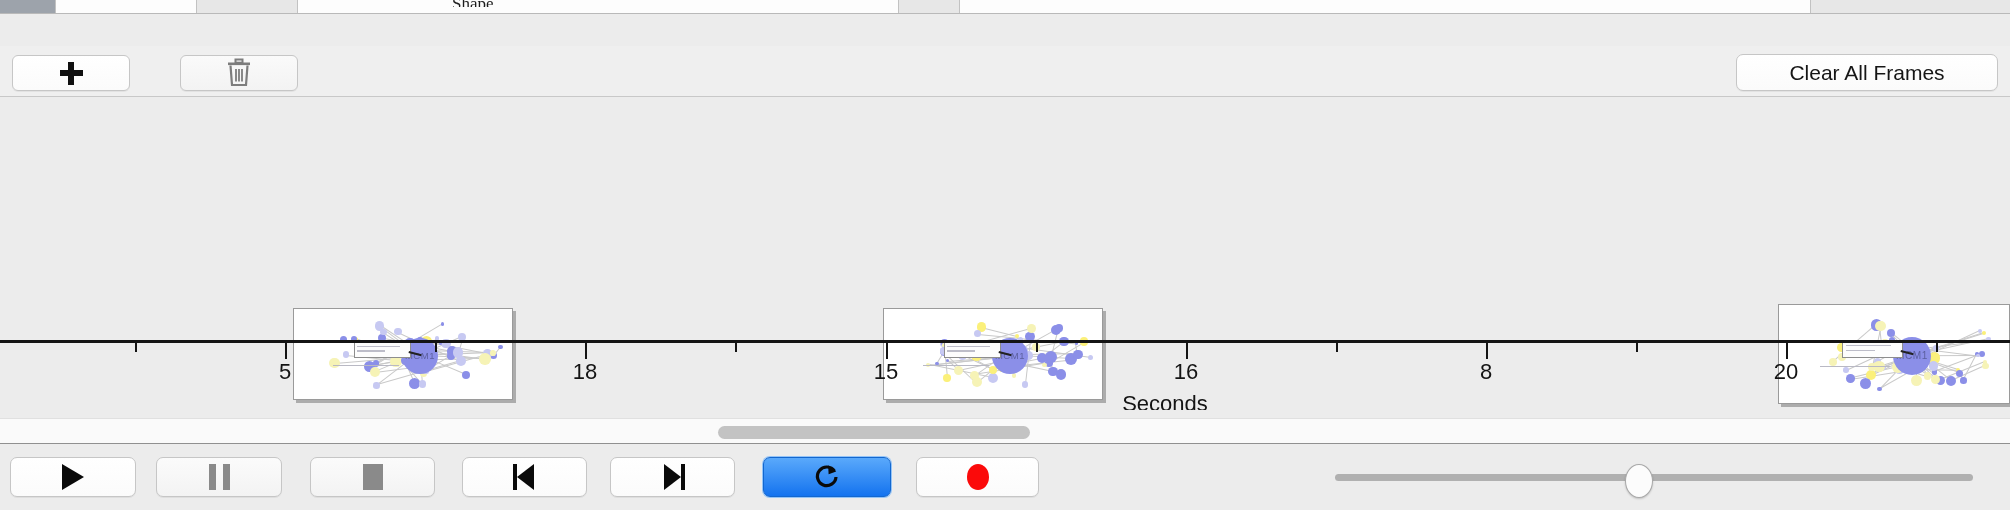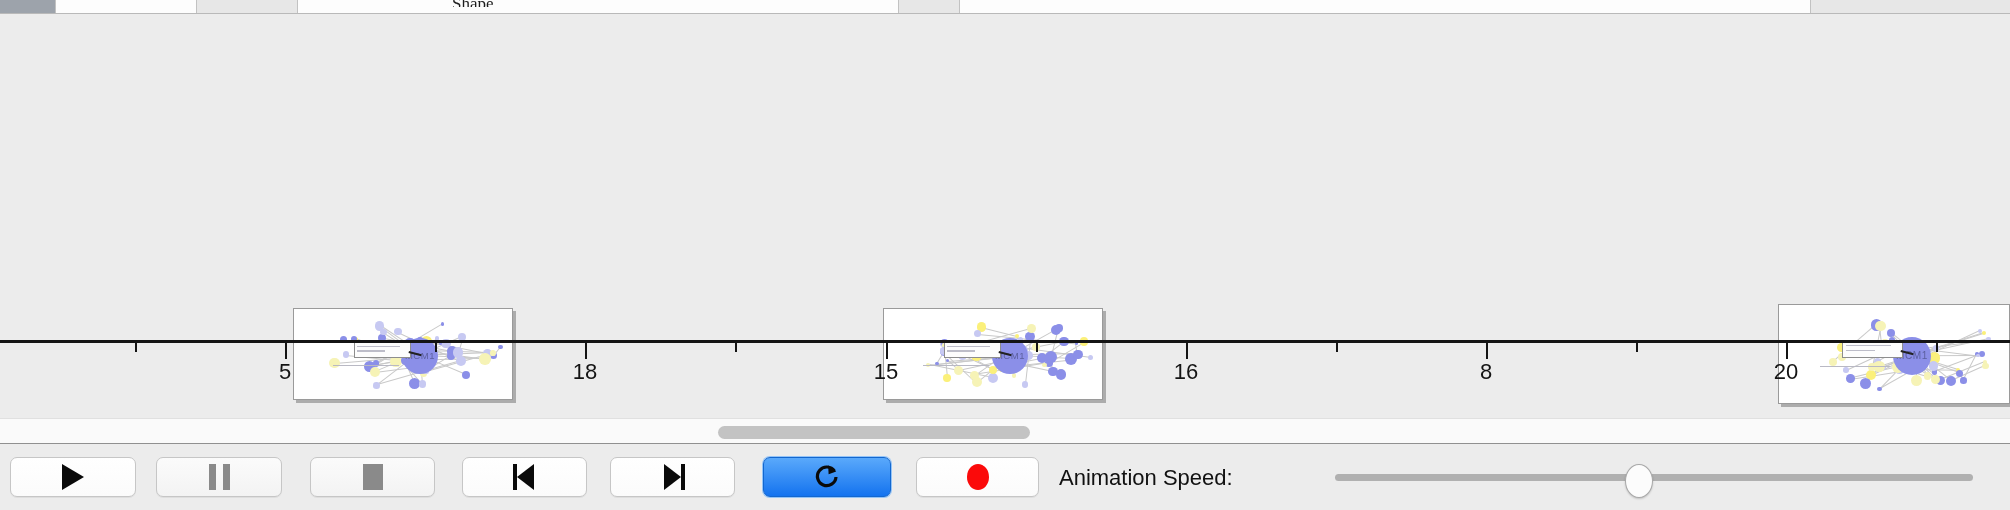--- a/index.html
+++ b/index.html
@@ -337,20 +337,36 @@
     <div class="bg-chip white" style="left:56px;width:140px;"></div>
     <div class="bg-chip" style="left:197px;width:100px;"></div>
     <div class="bg-chip white" style="left:298px;width:600px;"></div>
     <div class="bg-chip" style="left:899px;width:60px;"></div>
     <div class="bg-chip white" style="left:960px;width:850px;"></div>
     <div class="bg-chip" style="left:1811px;width:199px;"></div>
     <div class="bg-text" style="left:452px;">Shape</div>
   </div>
 
 
+  <div class="toolbar">
+    <div class="tbtn" id="btn-add">
+      <span class="plus-icon"></span>
+    </div>
+    <div class="tbtn flat" id="btn-del">
+      <svg width="26" height="30" viewBox="0 0 26 30">
+        <rect x="2" y="4.5" width="22" height="2.6" fill="#7d7d7d"></rect>
+        <rect x="9.5" y="1.5" width="7" height="3.2" fill="none" stroke="#7d7d7d" stroke-width="2"></rect>
+        <path d="M4.5 7.5 L6 27 L20 27 L21.5 7.5" fill="none" stroke="#7d7d7d" stroke-width="2.2"></path>
+        <line x1="10" y1="11" x2="10" y2="23.5" stroke="#7d7d7d" stroke-width="1.8"></line>
+        <line x1="13" y1="11" x2="13" y2="23.5" stroke="#7d7d7d" stroke-width="1.8"></line>
+        <line x1="16" y1="11" x2="16" y2="23.5" stroke="#7d7d7d" stroke-width="1.8"></line>
+      </svg>
+    </div>
+    <div class="tbtn" id="btn-clear">Clear All Frames</div>
+  </div>
 
   <div class="timeline">
     <div id="frames-layer">
         <div class="frame" style="left: 293px; top: 211px; width: 220px; height: 92px;">
           <div class="frame-inner">
             <div class="edge" style="left: 126.656px; top: 60.8463px; width: 17.5596px; transform: rotate(-1.78286rad); background: rgb(201, 201, 201);"></div>
             <div class="edge" style="left: 164.284px; top: 49.062px; width: 88.3937px; transform: rotate(2.86378rad); background: rgb(201, 201, 201);"></div>
             <div class="edge" style="left: 58.7002px; top: 27.3664px; width: 66.2982px; transform: rotate(0.248618rad); background: rgb(201, 201, 201);"></div>
             <div class="edge" style="left: 148.952px; top: 31.3711px; width: 37.3685px; transform: rotate(3.09563rad); background: rgb(201, 201, 201);"></div>
             <div class="edge" style="left: 128.246px; top: 53.3184px; width: 76.07px; transform: rotate(-2.78282rad); background: rgb(201, 201, 201);"></div>
@@ -663,20 +679,23 @@
         <div class="tick major" style="left: 1786px;"></div>
         <div class="tick-label" style="left: 1786px;">20</div>
         <div class="tick minor" style="left: 135px;"></div>
         <div class="tick minor" style="left: 435px;"></div>
         <div class="tick minor" style="left: 735px;"></div>
         <div class="tick minor" style="left: 1036px;"></div>
         <div class="tick minor" style="left: 1336px;"></div>
         <div class="tick minor" style="left: 1636px;"></div>
         <div class="tick minor" style="left: 1936px;"></div>
       </div>
+    <div class="axis-title">
+      <span>Seconds</span>
+    </div>
   </div>
 
   <div class="scrollbar">
     <div class="scroll-thumb"></div>
   </div>
 
   <div class="controlbar">
     <div class="cbtn" id="btn-play">
       <span class="ic-play"></span>
     </div>
@@ -698,18 +717,17 @@
     <div class="cbtn active" id="btn-loop">
       <svg width="30" height="30" viewBox="0 0 30 30">
         <path d="M22.5 9.2 A9.3 9.3 0 1 0 24 15" fill="none" stroke="#0a0a0a" stroke-width="3.2" stroke-linecap="butt"></path>
         <path d="M16.2 3.3 L24.2 9.6 L16.6 12.2 Z" fill="#0a0a0a"></path>
       </svg>
     </div>
     <div class="cbtn" id="btn-record">
       <span class="ic-record"></span>
     </div>
 
-    <div class="speed-label">Animation Speed:</div>
     <div class="slider"></div>
     <div class="slider-thumb"></div>
   </div>
 
 </div>
 
 </body></html>

